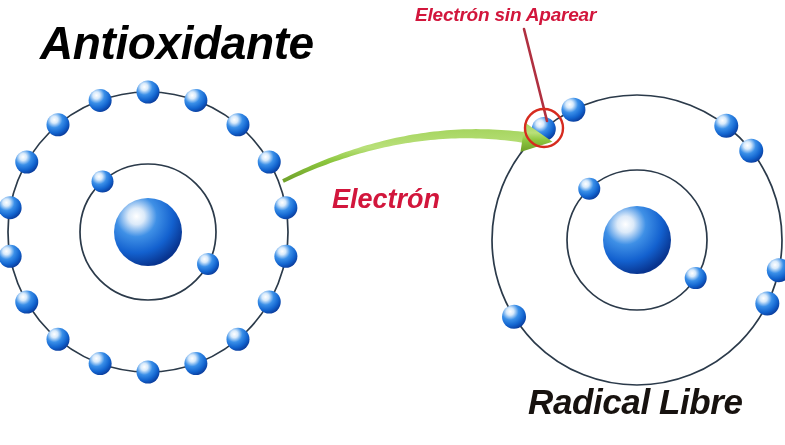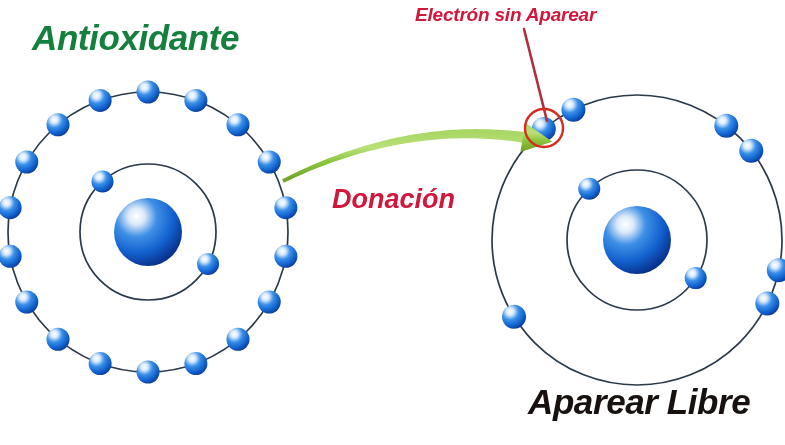--- a/index.html
+++ b/index.html
@@ -23,24 +23,24 @@
   }
   .lbl {
     position: absolute;
     font-family: "Liberation Sans", sans-serif;
     font-weight: bold;
     font-style: italic;
     white-space: nowrap;
     line-height: 1.12;
   }
   #label-antioxidante {
-    left: 32px;
+    left: 40px;
     top: 18px;
-    font-size: 35px;
-    color: #15803d;
+    font-size: 46px;
+    color: #000000;
     letter-spacing: -0.4px;
   }
   #label-radical-libre {
     left: 528px;
     top: 382px;
     font-size: 35px;
     color: #17120f;
     letter-spacing: -0.4px;
   }
   #label-donacion {
@@ -136,21 +136,21 @@
         <path d="M552.3878908961349,141.80097632832522 L520.4711504763001,152.11221684403853 L524.9888542316634,122.45432830188543 Z" fill="url(#gradArrow)"></path>
       </g>
     <g id="annotation-layer">
         <line x1="524" y1="29" x2="547" y2="121" stroke="#b03040" stroke-width="2.6" stroke-linecap="round"></line>
         <circle cx="544" cy="128" r="19" fill="none" stroke="#d62b1f" stroke-width="2.4"></circle>
       </g>
   </svg>
 
   <div class="lbl" id="label-antioxidante">Antioxidante</div>
 
-  <div class="lbl" id="label-radical-libre">Aparear Libre</div>
+  <div class="lbl" id="label-radical-libre">Radical Libre</div>
 
   <div class="lbl" id="label-donacion">
-    <span class="l1">Donación</span>
+    <span class="l1">Electrón</span>
   </div>
 
   <div class="lbl" id="label-electron-sin-aparear">Electrón sin Aparear</div>
 
 </div>
 
 </body></html>

